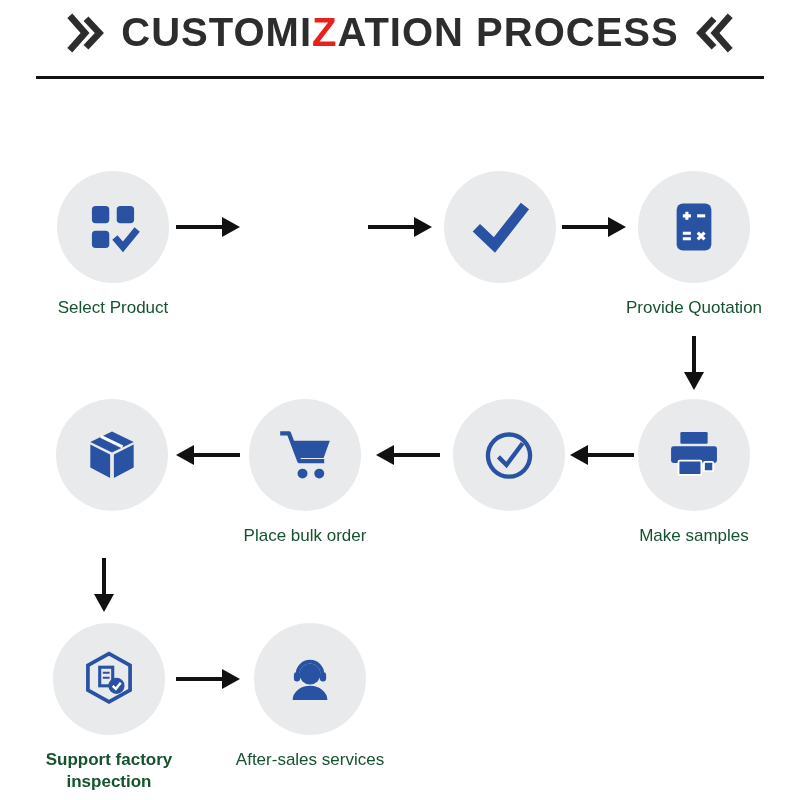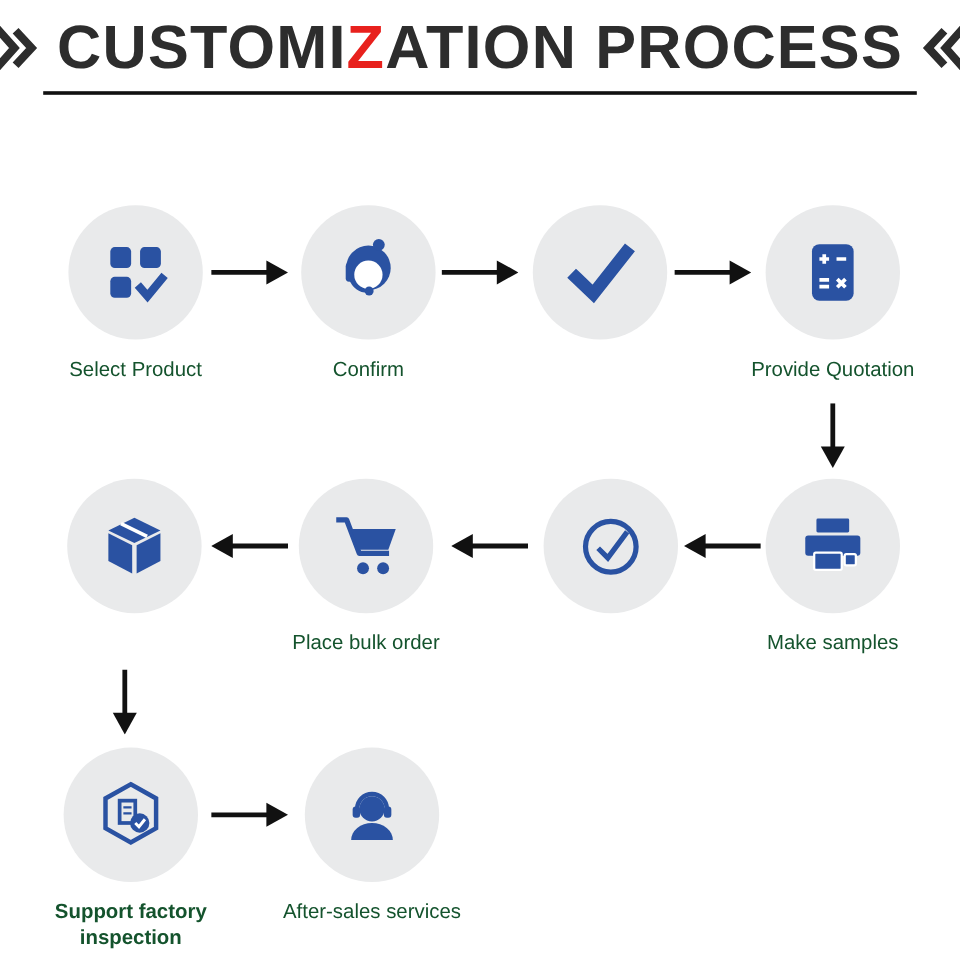--- a/index.html
+++ b/index.html
@@ -9,21 +9,21 @@
     --title-color:#2d2d2d;
     --hl:#e8211d;
   }
   *{box-sizing:border-box;margin:0;padding:0;}
   html,body{background:#fff;}
   body{font-family:"Liberation Sans","DejaVu Sans",sans-serif;}
   .page{position:relative;width:800px;height:800px;background:#fff;overflow:hidden;}
 
   
   .title-row{position:absolute;top:10px;left:0;width:800px;display:flex;align-items:center;justify-content:center;gap:14px;}
-  .title{font-size:51px;font-weight:bold;letter-spacing:1px;color:var(--title-color);white-space:nowrap;}
+  .title{font-size:40px;font-weight:bold;letter-spacing:1px;color:var(--title-color);white-space:nowrap;}
   .title .hl{color:var(--hl);}
   .chev{flex:0 0 auto;}
   .chev polyline{fill:none;stroke:var(--title-color);stroke-width:7;}
   .rule{position:absolute;top:76px;left:36px;width:728px;height:3px;background:#111;}
 
   
   .step{position:absolute;width:200px;display:flex;flex-direction:column;align-items:center;}
   .step.narrow{width:150px;font-weight:bold;}
   .circle{width:112px;height:112px;border-radius:50%;background:var(--circle-bg);display:flex;align-items:center;justify-content:center;}
   .icon{width:62px;height:62px;display:block;}
@@ -67,33 +67,20 @@
       </svg>
     </div>
     <div class="label">Select Product</div>
   </div>
 
   <svg class="arrow" style="left:176px;top:216px;" width="64" height="22" viewBox="0 0 64 22">
     <line x1="0" y1="11" x2="48" y2="11"></line>
       <polygon points="46,1 64,11 46,21"></polygon>
   </svg>
 
-  <div class="step" style="left:207px;top:171px;">
-    <div class="circle">
-      <svg class="icon" viewBox="0 0 100 100">
-        <circle class="f" cx="50" cy="44" r="30"></circle>
-        <circle class="f" cx="64" cy="13" r="8"></circle>
-        <circle cx="50" cy="53" r="19" fill="#fff"></circle>
-        <path class="s" d="M24 42 v16" stroke-width="9" stroke-linecap="round"></path>
-        <path class="s" d="M26 58 q7 17 23 17" stroke-width="5"></path>
-        <circle class="f" cx="51" cy="75" r="6"></circle>
-      </svg>
-    </div>
-    <div class="label">Confirm</div>
-  </div>
 
   <svg class="arrow" style="left:368px;top:216px;" width="64" height="22" viewBox="0 0 64 22">
     <line x1="0" y1="11" x2="48" y2="11"></line>
       <polygon points="46,1 64,11 46,21"></polygon>
   </svg>
 
   <div class="step" style="left:400px;top:171px;">
     <div class="circle">
       <svg class="icon" viewBox="0 0 100 100">
         <path class="s" d="M18 57 L41 79 L85 23" stroke-width="17" stroke-linecap="square"></path>

